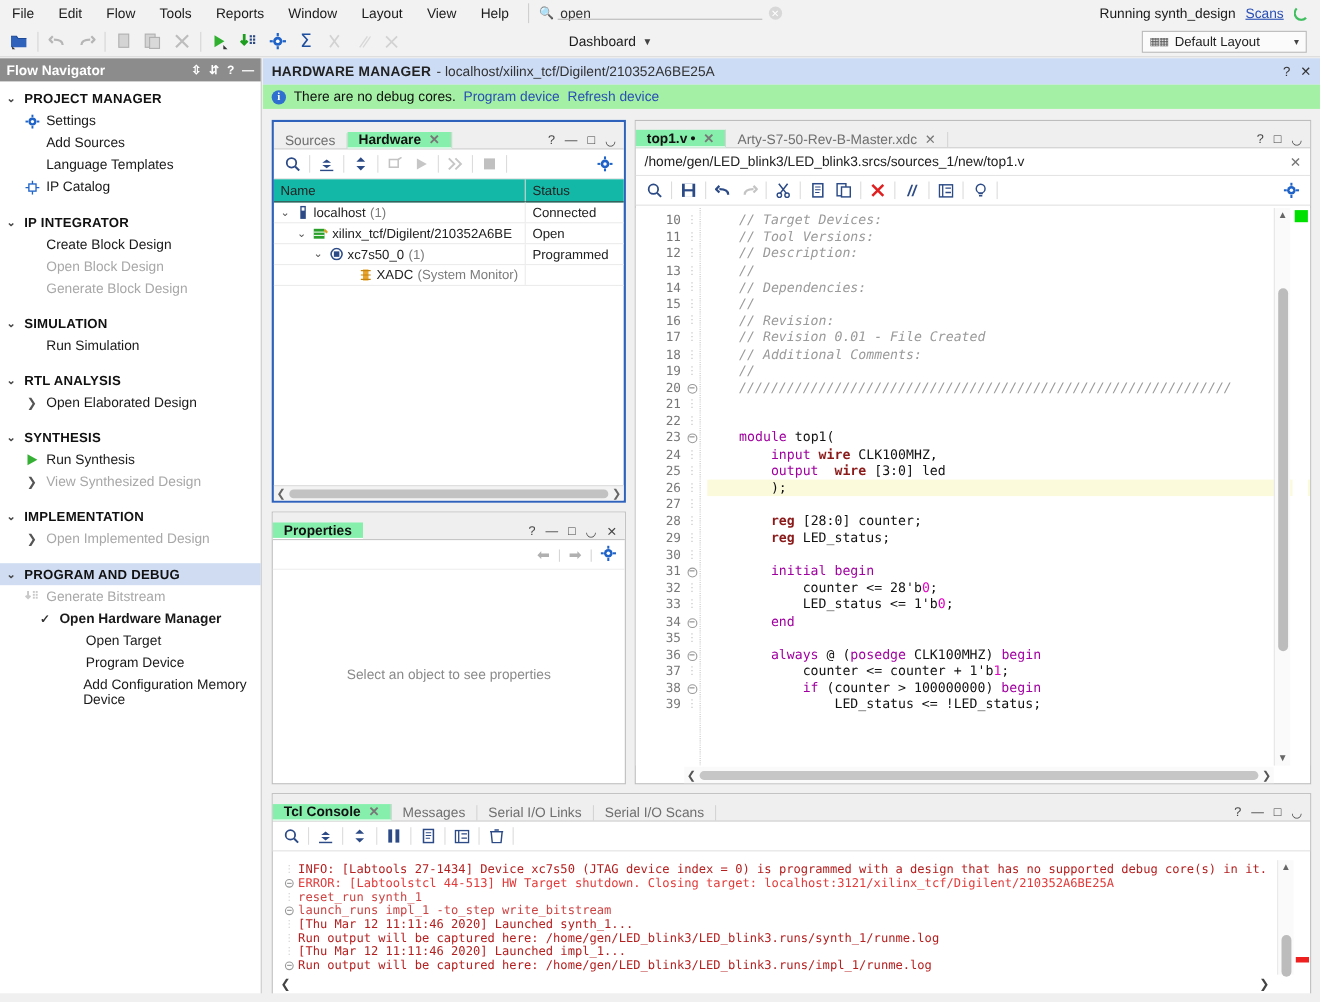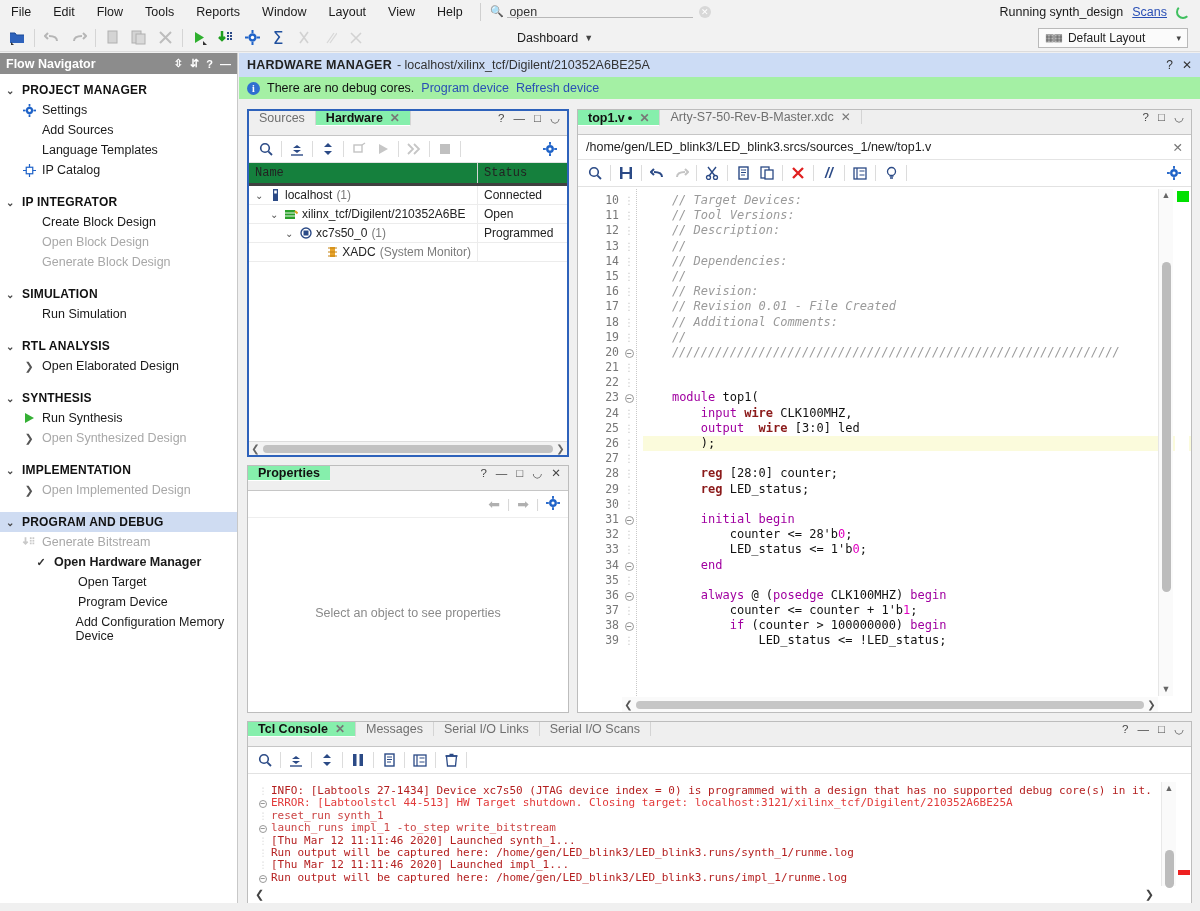--- a/index.html
+++ b/index.html
@@ -121,42 +121,42 @@
   .info-ico {
     width: 13px; height: 13px; border-radius: 50%; background: #2f6fd0; color: #fff;
     font-size: 10px; font-weight: bold; text-align: center; line-height: 13px;
     font-family: "Liberation Serif", serif;
   }
   .info-link { color: #2a4fb5; }
 
   
   .panel { background: #fff; border: 1px solid #bdbdbd; }
   .panel-tabs {
-    height: 25px; background: #efefef; display: flex; align-items: flex-start;
+    height: 25px; background: #efefef; display: flex; align-items: flex-end;
     border-bottom: 1px solid #c6c6c6;
   }
   .ptab {
     display: flex; align-items: center; gap: 7px; padding: 0 10px; font-size: 12.5px;
     color: #6f6f6f; border-right: 1px solid #d4d4d4;
   }
   .ptab.active { background: #86efac; color: #111; font-weight: bold; border-bottom: 1px solid #fff; }
   .ptab .x { color: #777; font-size: 12px; }
   .ptab-ctl { margin-left: auto; display: flex; align-items: center; gap: 9px; padding: 0 7px; color: #444; font-size: 11.5px; }
   .ptool {
     height: 27px; display: flex; align-items: center; gap: 0; padding: 0 5px; background: #fff;
     border-bottom: 1px solid #e2e2e2;
   }
   .ptool .ic { width: 24px; height: 22px; display: flex; align-items: center; justify-content: center; color: #2b4a86; }
   .ptool .ic.dim { color: #bbb; }
   .ptool .sep { width: 1px; height: 16px; background: #dcdcdc; margin: 0 3px; }
 
   
   #hardware-panel { position: absolute; left: 8px; top: 56px; width: 322px; height: 348px; border: 2px solid #2e62bb; background:#fff; }
   .hw-table { width: 100%; font-size: 12px; }
-  .hw-head { display: flex; border-bottom: 3px solid #404040; background:#15803d;font-family:Liberation Mono, monospace; }
+  .hw-head { display: flex; border-bottom: 1px solid #404040; background:#14b8a6; }
   .hw-head .c1 { width: 228px; padding: 3px 6px; }
   .hw-head .c2 { flex: 1; padding: 3px 6px; border-left: 1px solid #d5d5d5; }
   .hw-row { display: flex; border-bottom: 1px solid #ececec; }
   .hw-row .c1 { width: 228px; padding: 2px 6px; display: flex; align-items: center; gap: 4px; overflow: hidden; white-space: nowrap; }
   .hw-row .c2 { flex: 1; padding: 2px 6px; border-left: 1px solid #ececec; white-space: nowrap; }
   .hw-row .muted { color: #7b7b7b; }
   .twisty { color: #555; font-size: 10px; width: 11px; display:inline-block; }
   .hw-scroll-h {
     position: absolute; left: 0; right: 0; bottom: 0; height: 14px; background: #f3f3f3;
     border-top: 1px solid #ddd; display: flex; align-items: center;
@@ -459,21 +459,21 @@
         <div class="fn-item">
           <span class="fn-ico">
             <span class="tri-green"></span>
           </span>
           <span>Run Synthesis</span>
         </div>
         <div class="fn-item dim">
           <span class="fn-ico">
             <span style="font-size:11px;color:#555;">❯</span>
           </span>
-          <span>Open Synthesized Design</span>
+          <span>View Synthesized Design</span>
         </div>
         <div class="fn-gap"></div>
         <div class="fn-section">
           <span class="fn-chev">⌄</span>
           <span>IMPLEMENTATION</span>
         </div>
         <div class="fn-item dim">
           <span class="fn-ico">
             <span style="font-size:11px;color:#555;">❯</span>
           </span>

